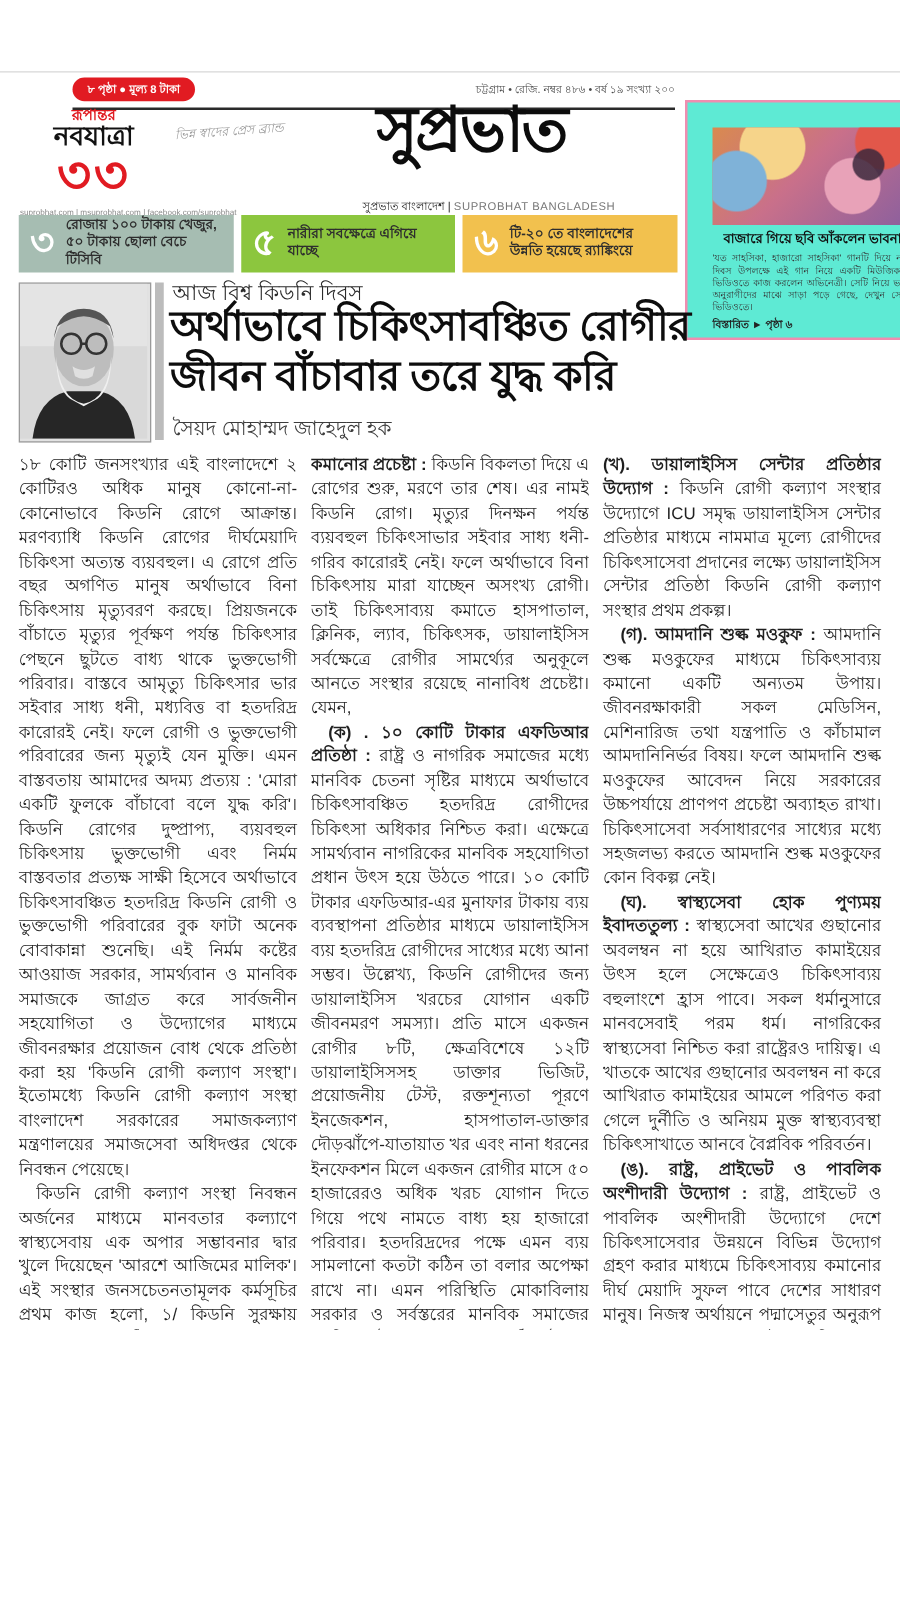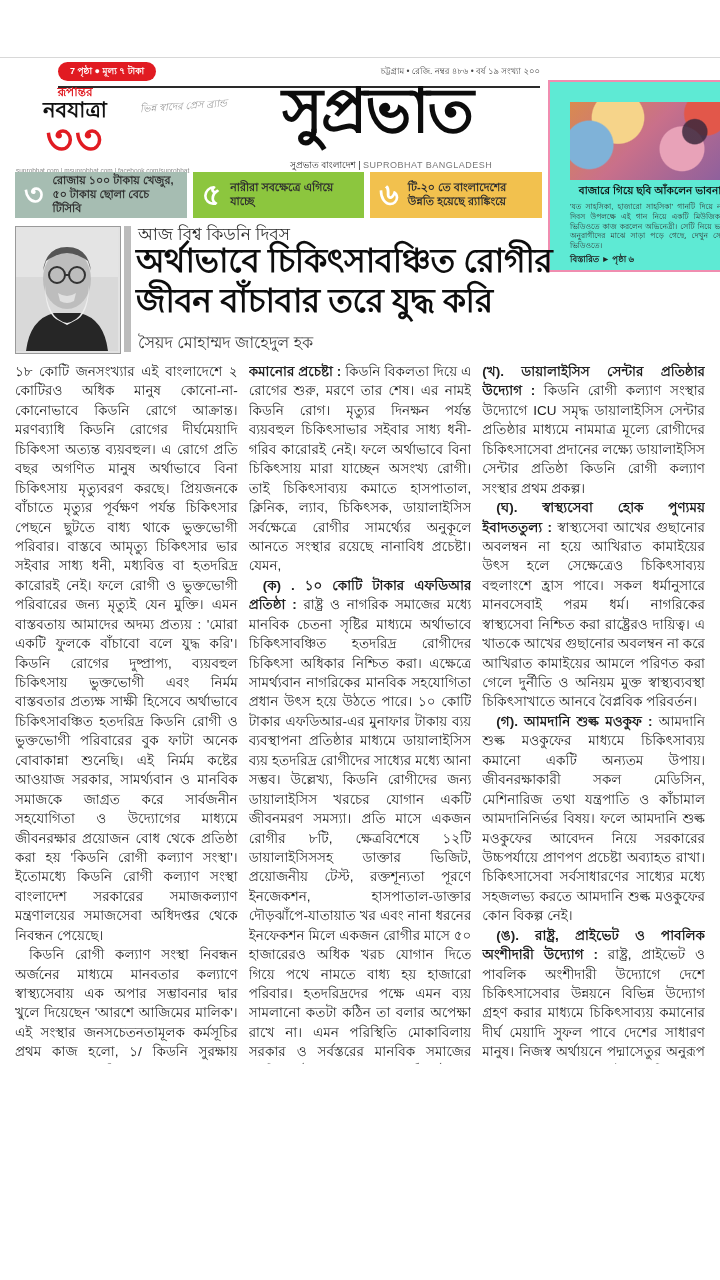--- a/index.html
+++ b/index.html
@@ -25,21 +25,21 @@
   .logo-top{font-size:12px;font-weight:bold;line-height:1;}
   .logo-main{font-size:21px;font-weight:bold;color:#111;line-height:1.1;}
   .logo-num{font-size:42px;font-weight:800;line-height:0.9;letter-spacing:2px;}
   .logo-web{font-size:6.5px;color:#8a8a8a;margin-top:8px;white-space:nowrap;}
 
   
   .slogan{position:absolute;top:100px;left:140px;width:95px;font-size:10px;color:#9a9a9a;
           font-style:italic;transform:rotate(-4deg);line-height:1.1;}
   .masthead-title{
     position:absolute;top:78px;left:222px;width:310px;text-align:center;
-    font-size:62px;font-weight:800;letter-spacing:-2px;color:#0c0c0c;line-height:1.05;
+    font-size:50px;font-weight:800;letter-spacing:-2px;color:#0c0c0c;line-height:1.05;
   }
   .masthead-sub{position:absolute;top:158px;left:290px;width:242px;text-align:left;font-size:9px;color:#222;}
   .masthead-sub .en{color:#777;letter-spacing:0.5px;}
 
   
   .ad-box{
     position:absolute;top:64px;left:548px;width:160px;height:148px;
     border:2px solid #f08db0;background:#5eead4;padding:20px;margin-top:16px;
   }
   .ad-photo{
@@ -80,21 +80,21 @@
   .para{margin:0;}
   .para + .para{text-indent:14px;}
   .lead{font-weight:bold;}
 </style>
 </head>
 <body>
 
 <div class="top-rule"></div>
 
 <div class="dateline-row">
-  <span class="price-pill" style="background-color: rgb(225, 27, 34);">7 পৃষ্ঠা ● মূল্য ৭ টাকা</span>
+  <span class="price-pill" style="background-color: rgb(225, 27, 34);">৮ পৃষ্ঠা ● মূল্য 8 টাকা</span>
   <span>চট্টগ্রাম • রেজি. নম্বর ৪৮৬ • বর্ষ ১৯ সংখ্যা ২০০</span>
 </div>
 
 <div class="logo-block">
   <div class="logo-top" style="color: rgb(225, 27, 34);">রূপান্তর</div>
   <div class="logo-main">নবযাত্রা</div>
   <div class="logo-num" style="color: rgb(225, 27, 34);">৩৩</div>
   <div class="logo-web">suprobhat.com | msuprobhat.com | facebook.com/suprobhat</div>
 </div>
 
@@ -168,26 +168,26 @@
       <b class="lead">(ক) . ১০ কোটি টাকার এফডিআর প্রতিষ্ঠা :</b>
       <span>রাষ্ট্র ও নাগরিক সমাজের মধ্যে মানবিক চেতনা সৃষ্টির মাধ্যমে অর্থাভাবে চিকিৎসাবঞ্চিত হতদরিদ্র রোগীদের চিকিৎসা অধিকার নিশ্চিত করা। এক্ষেত্রে সামর্থ্যবান নাগরিকের মানবিক সহযোগিতা প্রধান উৎস হয়ে উঠতে পারে। ১০ কোটি টাকার এফডিআর-এর মুনাফার টাকায় ব্যয় ব্যবস্থাপনা প্রতিষ্ঠার মাধ্যমে ডায়ালাইসিস ব্যয় হতদরিদ্র রোগীদের সাধ্যের মধ্যে আনা সম্ভব। উল্লেখ্য, কিডনি রোগীদের জন্য ডায়ালাইসিস খরচের যোগান একটি জীবনমরণ সমস্যা। প্রতি মাসে একজন রোগীর ৮টি, ক্ষেত্রবিশেষে ১২টি ডায়ালাইসিসসহ ডাক্তার ভিজিট, প্রয়োজনীয় টেস্ট, রক্তশূন্যতা পূরণে ইনজেকশন, হাসপাতাল-ডাক্তার দৌড়ঝাঁপে-যাতায়াত খর এবং নানা ধরনের ইনফেকশন মিলে একজন রোগীর মাসে ৫০ হাজারেরও অধিক খরচ যোগান দিতে গিয়ে পথে নামতে বাধ্য হয় হাজারো পরিবার। হতদরিদ্রদের পক্ষে এমন ব্যয় সামলানো কতটা কঠিন তা বলার অপেক্ষা রাখে না। এমন পরিস্থিতি মোকাবিলায় সরকার ও সর্বস্তরের মানবিক সমাজের সমন্বিত উদ্যোগে ১০ কোটি টাকার এফডিআর-এর মুনাফার টাকায় চট্টগ্রামের সকল ডায়ালাইসিস রোগীরবাই রোটেশান ডায়ালাইসিস ব্যয় মেটানো সম্ভব। ফলে অসংখ্য হতদরিদ্র মানুষের জীবনরক্ষা পাবে। ব্যয়ের ভারে পথে নামা থেকে রক্ষা পাবে হাজারো পরিবার। প্রিয়জন হারানোর ব্যথা ও কষ্ট নিরসনে এই উদ্যোগ অসামান্য অবদান রাখবে।</span>
     </p>
   </div>
   <div class="col">
     <p class="para">
       <b class="lead">(খ). ডায়ালাইসিস সেন্টার প্রতিষ্ঠার উদ্যোগ :</b>
       <span>কিডনি রোগী কল্যাণ সংস্থার উদ্যোগে ICU সমৃদ্ধ ডায়ালাইসিস সেন্টার প্রতিষ্ঠার মাধ্যমে নামমাত্র মূল্যে রোগীদের চিকিৎসাসেবা প্রদানের লক্ষ্যে ডায়ালাইসিস সেন্টার প্রতিষ্ঠা কিডনি রোগী কল্যাণ সংস্থার প্রথম প্রকল্প।</span>
     </p>
     <p class="para">
+      <b class="lead">(গ). আমদানি শুল্ক মওকুফ :</b>
+      <span>আমদানি শুল্ক মওকুফের মাধ্যমে চিকিৎসাব্যয় কমানো একটি অন্যতম উপায়। জীবনরক্ষাকারী সকল মেডিসিন, মেশিনারিজ তথা যন্ত্রপাতি ও কাঁচামাল আমদানিনির্ভর বিষয়। ফলে আমদানি শুল্ক মওকুফের আবেদন নিয়ে সরকারের উচ্চপর্যায়ে প্রাণপণ প্রচেষ্টা অব্যাহত রাখা। চিকিৎসাসেবা সর্বসাধারণের সাধ্যের মধ্যে সহজলভ্য করতে আমদানি শুল্ক মওকুফের কোন বিকল্প নেই।</span>
+    </p>
+    <p class="para">
       <b class="lead">(ঘ). স্বাস্থ্যসেবা হোক পুণ্যময় ইবাদততুল্য :</b>
       <span>স্বাস্থ্যসেবা আখের গুছানোর অবলম্বন না হয়ে আখিরাত কামাইয়ের উৎস হলে সেক্ষেত্রেও চিকিৎসাব্যয় বহুলাংশে হ্রাস পাবে। সকল ধর্মানুসারে মানবসেবাই পরম ধর্ম। নাগরিকের স্বাস্থ্যসেবা নিশ্চিত করা রাষ্ট্রেরও দায়িত্ব। এ খাতকে আখের গুছানোর অবলম্বন না করে আখিরাত কামাইয়ের আমলে পরিণত করা গেলে দুর্নীতি ও অনিয়ম মুক্ত স্বাস্থ্যব্যবস্থা চিকিৎসাখাতে আনবে বৈপ্লবিক পরিবর্তন।</span>
-    </p>
-    <p class="para">
-      <b class="lead">(গ). আমদানি শুল্ক মওকুফ :</b>
-      <span>আমদানি শুল্ক মওকুফের মাধ্যমে চিকিৎসাব্যয় কমানো একটি অন্যতম উপায়। জীবনরক্ষাকারী সকল মেডিসিন, মেশিনারিজ তথা যন্ত্রপাতি ও কাঁচামাল আমদানিনির্ভর বিষয়। ফলে আমদানি শুল্ক মওকুফের আবেদন নিয়ে সরকারের উচ্চপর্যায়ে প্রাণপণ প্রচেষ্টা অব্যাহত রাখা। চিকিৎসাসেবা সর্বসাধারণের সাধ্যের মধ্যে সহজলভ্য করতে আমদানি শুল্ক মওকুফের কোন বিকল্প নেই।</span>
     </p>
     <p class="para">
       <b class="lead">(ঙ). রাষ্ট্র, প্রাইভেট ও পাবলিক অংশীদারী উদ্যোগ :</b>
       <span>রাষ্ট্র, প্রাইভেট ও পাবলিক অংশীদারী উদ্যোগে দেশে চিকিৎসাসেবার উন্নয়নে বিভিন্ন উদ্যোগ গ্রহণ করার মাধ্যমে চিকিৎসাব্যয় কমানোর দীর্ঘ মেয়াদি সুফল পাবে দেশের সাধারণ মানুষ। নিজস্ব অর্থায়নে পদ্মাসেতুর অনুরূপ আপামর জনতার অর্থায়নে বিশ্বমানের চিকিৎসাসেবা প্রতিষ্ঠা সরকারের জন্যও কষ্টসাধ্য হবে না এবং সর্বসাধারনের ওপরও টেক্সের অতিরিক্ত বোঝা চাপবে না। বিনিময়ে দেশের মানুষ দেশেই উন্নত চিকিৎসা পাবে। চিকিৎসাখাতে হাজার-লক্ষ-কোটি টাকা বিদেশে পাচারের অভিশাপ থেকে মুক্তি পাবে প্রিয় মাতৃভূমি বাংলাদেশ।</span>
     </p>
 
   </div>
 </div>
 
 </body></html>

